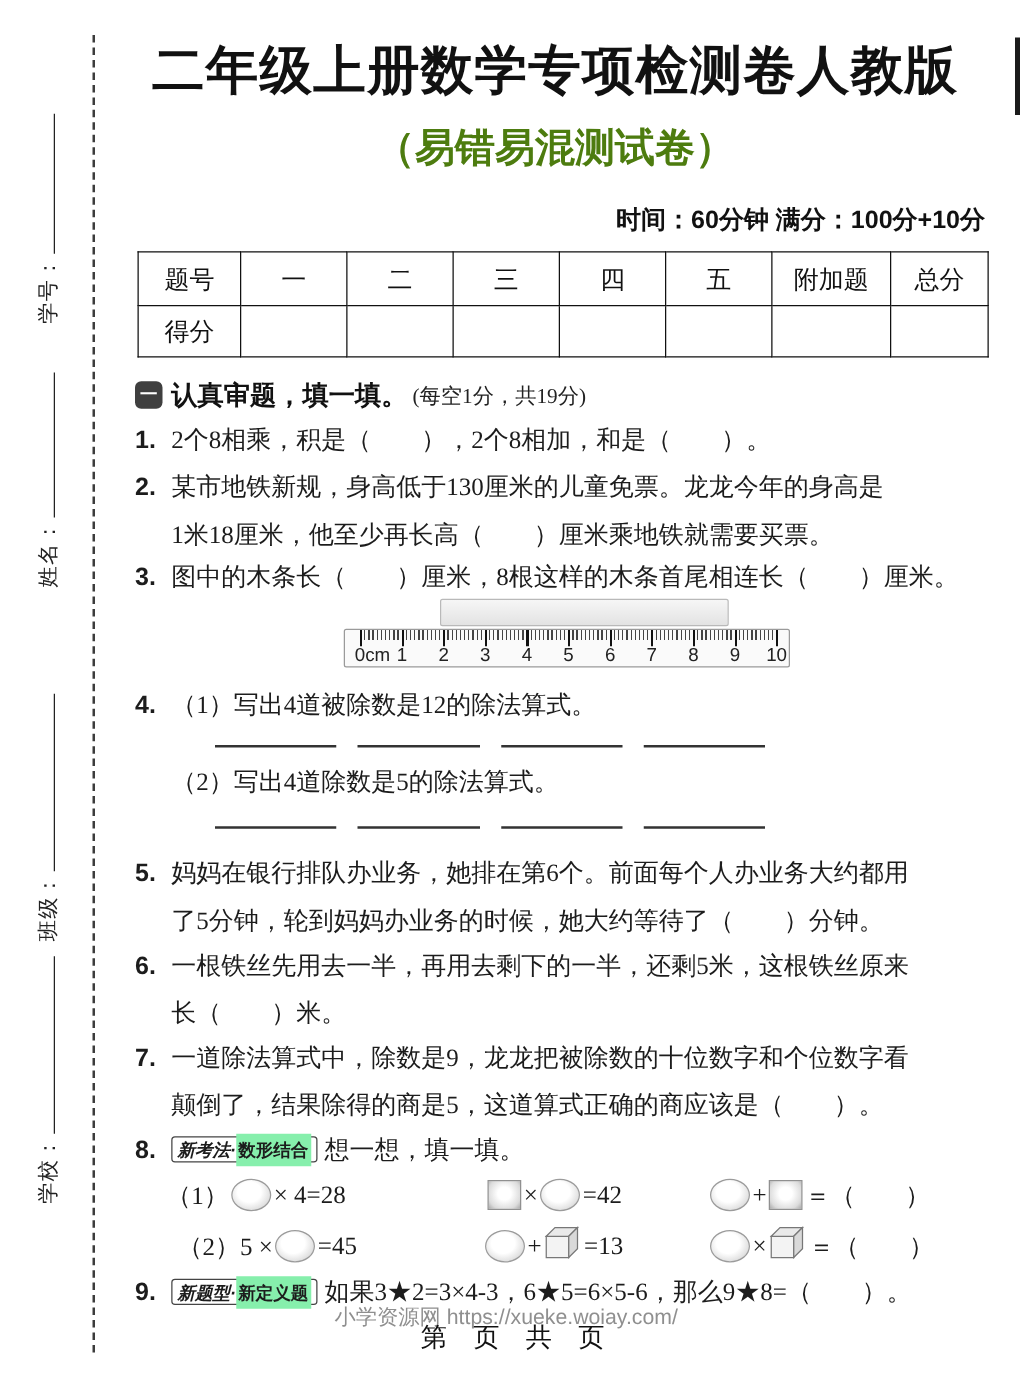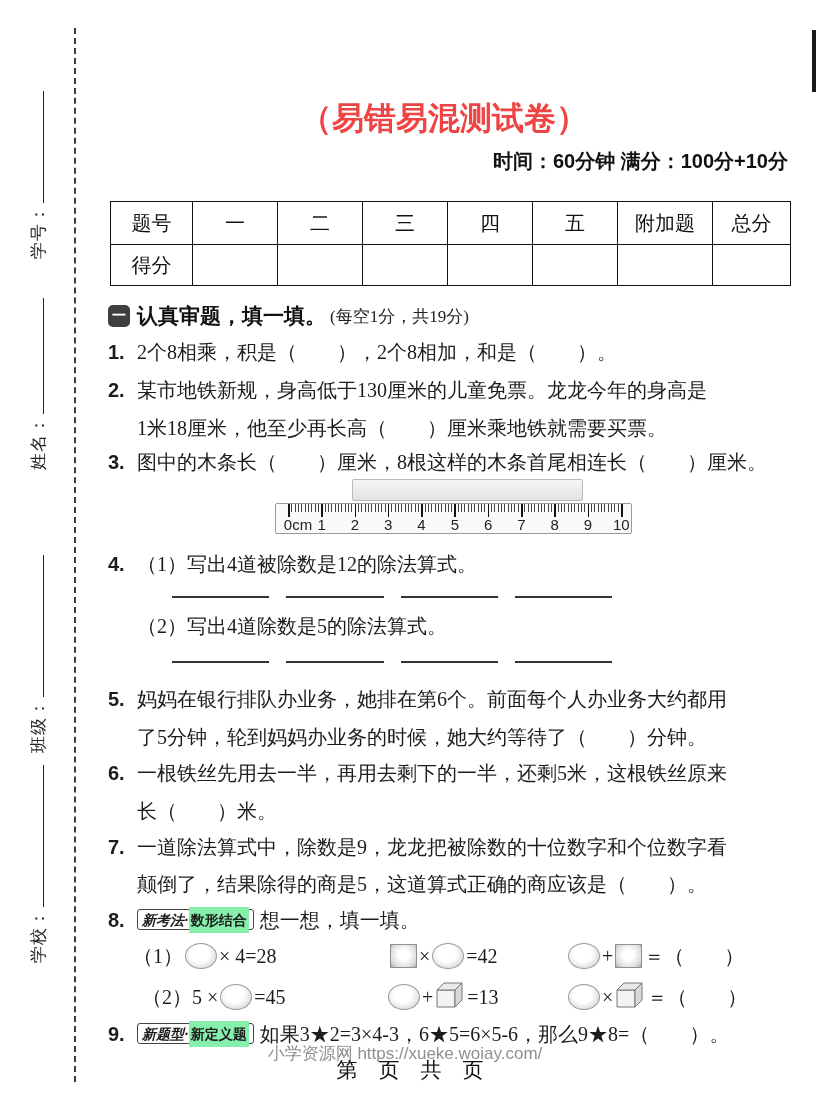--- a/index.html
+++ b/index.html
@@ -10,22 +10,22 @@
   .cut-line { position:absolute; left:74px; top:28px; height:1054px; width:0; border-left:2px dashed #3c3c3c; }
   .scan-mark { position:absolute; right:0; top:30px; width:4px; height:62px; background:#1b1b1b; }
   .v-field { position:absolute; transform:rotate(-90deg); transform-origin:0 0; white-space:nowrap;
              font-size:17px; color:#222; letter-spacing:1px; }
   .v-line { display:inline-block; border-bottom:1.5px solid #222; height:15px; vertical-align:baseline; margin-left:2px; }
 
   
   .title { position:absolute; left:90px; right:18px; top:28px; text-align:center;
            font-family:"Liberation Sans","DejaVu Sans",sans-serif; font-weight:800; font-size:42px; letter-spacing:1px; color:#111; }
   .subtitle { position:absolute; left:90px; right:18px; top:97px; text-align:center;
-              font-family:"Liberation Sans","DejaVu Sans",sans-serif; font-weight:800; font-size:32px; color:#ef4444; }
-  .meta { position:absolute; right:28px; top:148px; font-family:"Liberation Sans","DejaVu Sans",sans-serif;
+              font-family:"Liberation Sans","DejaVu Sans",sans-serif; font-weight:800; font-size:32px; color:#4d7c0f; }
+  .meta { position:absolute; right:28px; top:162px; font-family:"Liberation Sans","DejaVu Sans",sans-serif;
           font-weight:700; font-size:20px; color:#111; }
 
   
   table.score { position:absolute; left:110px; top:201px; width:680px; border-collapse:collapse; table-layout:fixed; }
   table.score td, table.score th { border:1.8px solid #111; text-align:center; vertical-align:middle;
         font-weight:normal; font-size:20px; color:#111; }
   table.score tr.r1 td { height:43px; }
   table.score tr.r2 td { height:41px; }
 
   
@@ -95,20 +95,21 @@
   <div class="v-field" style="left:27px; top:470px;">
     <span>姓名：</span><span class="v-line" style="width:116px;"></span>
   </div>
   <div class="v-field" style="left:27px; top:753px;">
     <span>班级：</span><span class="v-line" style="width:142px;"></span>
   </div>
   <div class="v-field" style="left:27px; top:963px;">
     <span>学校：</span><span class="v-line" style="width:142px;"></span>
   </div>
 
+  <div class="title">二年级上册数学专项检测卷人教版</div>
   <div class="subtitle">（易错易混测试卷）</div>
   <div class="meta">时间：60分钟  满分：100分+10分</div>
 
   <table class="score">
     <colgroup>
       <col style="width:82px">
         <col style="width:85px">
         <col style="width:85px">
         <col style="width:85px">
       <col style="width:85px">

